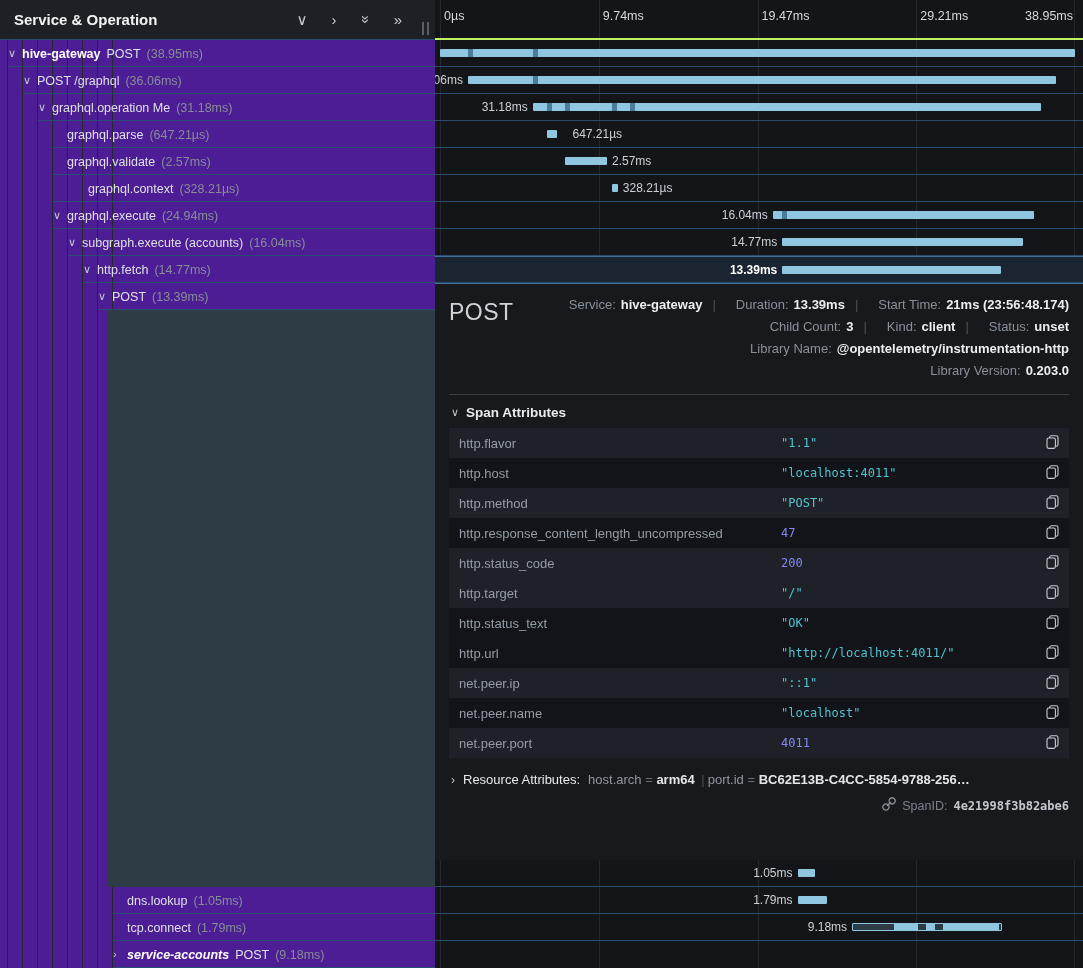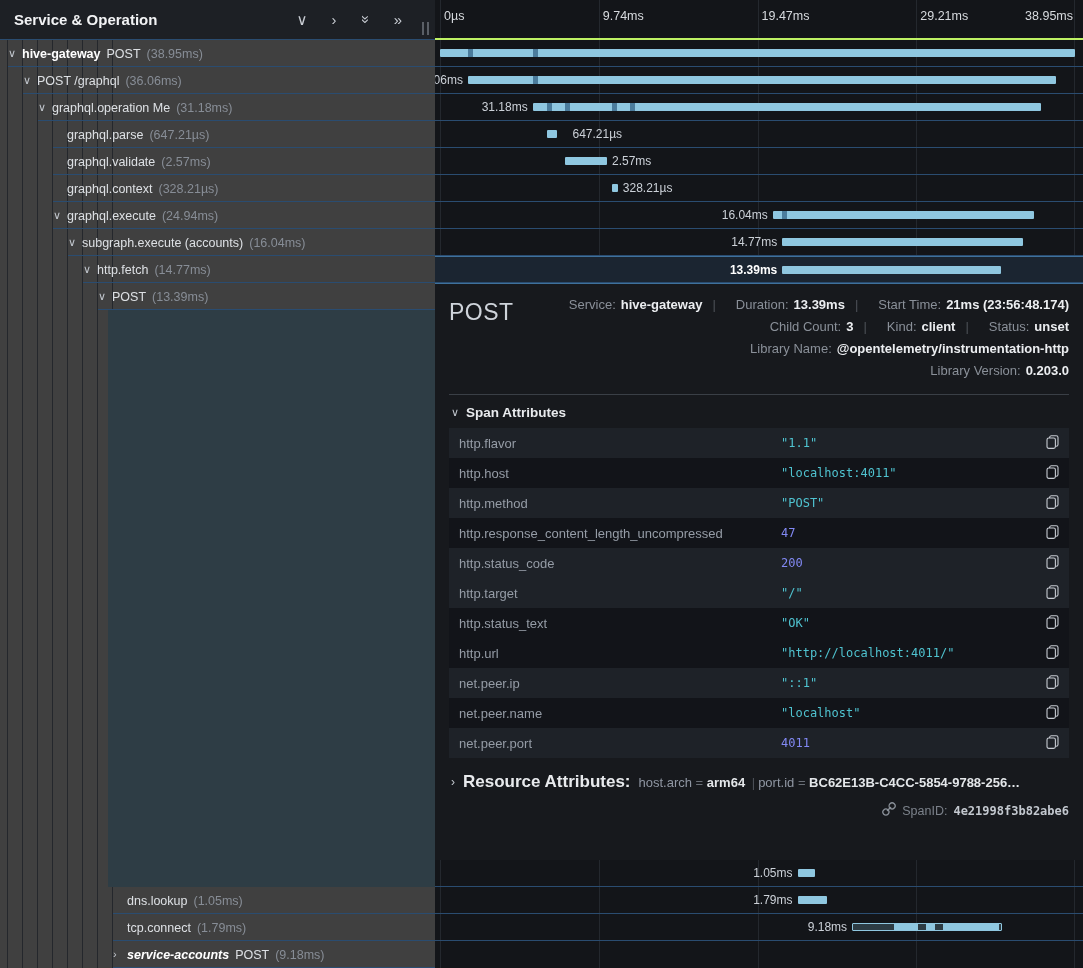--- a/index.html
+++ b/index.html
@@ -1,17 +1,17 @@
 <!DOCTYPE html>
 <html><head>
 <meta charset="utf-8">
 <style>
   * { box-sizing: border-box; }
   html,body { margin:0; padding:0; background:#0d0f12; }
-  .app { width:1083px; height:968px; display:flex; background:#404040; color:#dde0e4;
+  .app { width:1083px; height:968px; display:flex; background:#4c1d95; color:#dde0e4;
          font-family:"Liberation Sans",sans-serif; overflow:hidden; position:relative; }
 
   
   .left { flex:0 0 435px; width:435px; display:flex; flex-direction:column; position:relative; }
   .left-header { flex:0 0 40px; height:40px; background:#1d2025; display:flex; align-items:center;
                  padding:0 6px 0 14px; border-bottom:1px solid #2a4c70; position:relative; z-index:2; }
   .lh-title { font-size:15px; font-weight:700; color:#f2f3f5; flex:1; }
   .lh-icons { display:flex; align-items:center; gap:16px; margin-right:12px; color:#c9cdd4; }
   .lh-icon { font-size:15px; width:16px; text-align:center; cursor:pointer; user-select:none; }
   .rot90 { display:inline-block; transform:rotate(90deg); }
@@ -67,21 +67,21 @@
   .arow { display:flex; align-items:center; height:30px; padding:0 10px; font-size:13px; }
   .arow.odd { background:#1e2228; }
   .arow.even { background:#121419; }
   .akey { flex:0 0 322px; color:#959ca6; overflow:hidden; text-overflow:ellipsis; white-space:nowrap; }
   .aval { flex:1; font-family:"DejaVu Sans Mono",monospace; font-size:12px; white-space:nowrap; }
   .aval.str { color:#4fc3d0; }
   .aval.num { color:#8289f4; }
   .acopy { flex:0 0 26px; display:flex; justify-content:flex-end; cursor:pointer; }
   .resource { display:flex; align-items:center; gap:8px; font-size:13px; margin:14px 0 0 2px; white-space:nowrap; cursor:pointer; }
   .r-chev { color:#c2c7ce; font-size:12px; }
-  .r-label { font-weight:700; color:#e8eaed; font-size:17px; }
+  .r-label { font-weight:400; color:#e8eaed; font-size:13px; }
   .rkey { color:#9097a3; }
   .req { color:#6a6f77; }
   .rval { color:#e4e7ea; font-weight:600; }
   .rsep { color:#4d5158; margin:0 3px; }
   .d-footer { display:flex; justify-content:flex-end; align-items:center; gap:6px; margin-top:10px; font-size:12.5px; }
   .f-label { color:#7c828b; }
   .f-value { color:#c3c8cf; font-weight:700; font-family:"DejaVu Sans Mono",monospace; font-size:12px; }
 </style>
 </head>
 <body>
@@ -138,21 +138,21 @@
             <span class="op">graphql.parse</span>
             <span class="dur">(647.21µs)</span>
             <i class="uline" style="left: 53px;"></i>
           </div>
           <div class="trow" style="padding-left: 53px;">
             <span class="exp"></span>
             <span class="op">graphql.validate</span>
             <span class="dur">(2.57ms)</span>
             <i class="uline" style="left: 53px;"></i>
           </div>
-          <div class="trow" style="padding-left: 53px;">
+          <div class="trow" style="padding-left: 74px;">
             <span class="exp"></span>
             <span class="op">graphql.context</span>
             <span class="dur">(328.21µs)</span>
             <i class="uline" style="left: 53px;"></i>
           </div>
           <div class="trow" style="padding-left: 53px;">
             <span class="exp">∨</span>
             <span class="op">graphql.execute</span>
             <span class="dur">(24.94ms)</span>
             <i class="uline" style="left: 53px;"></i>

